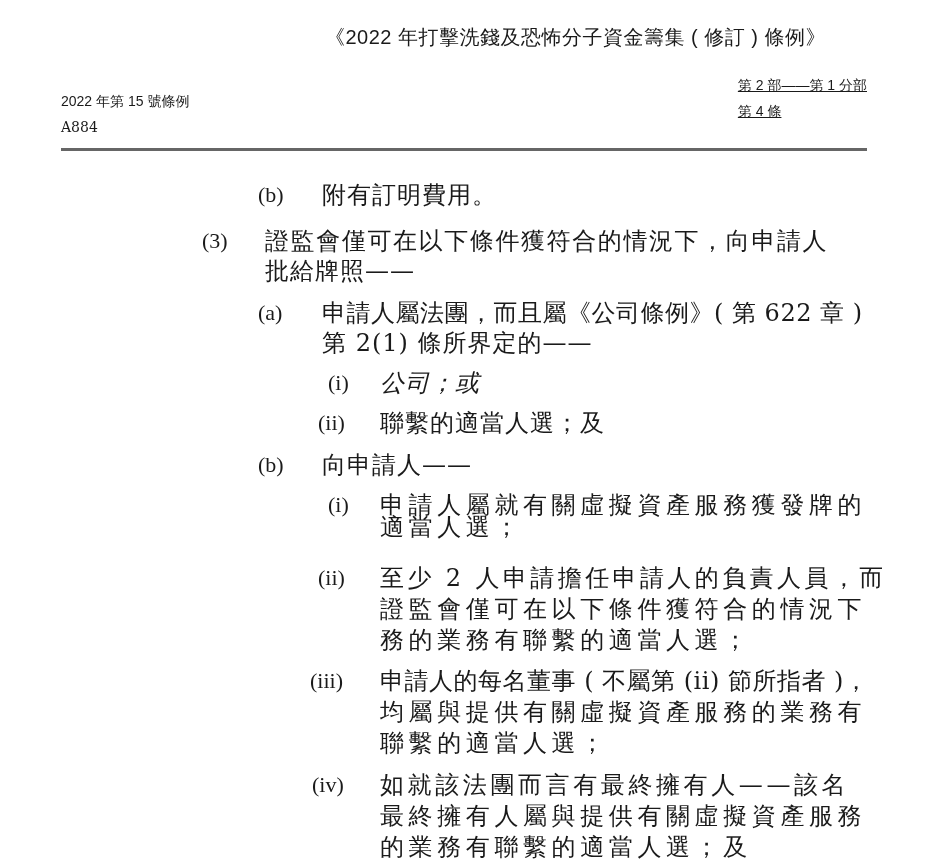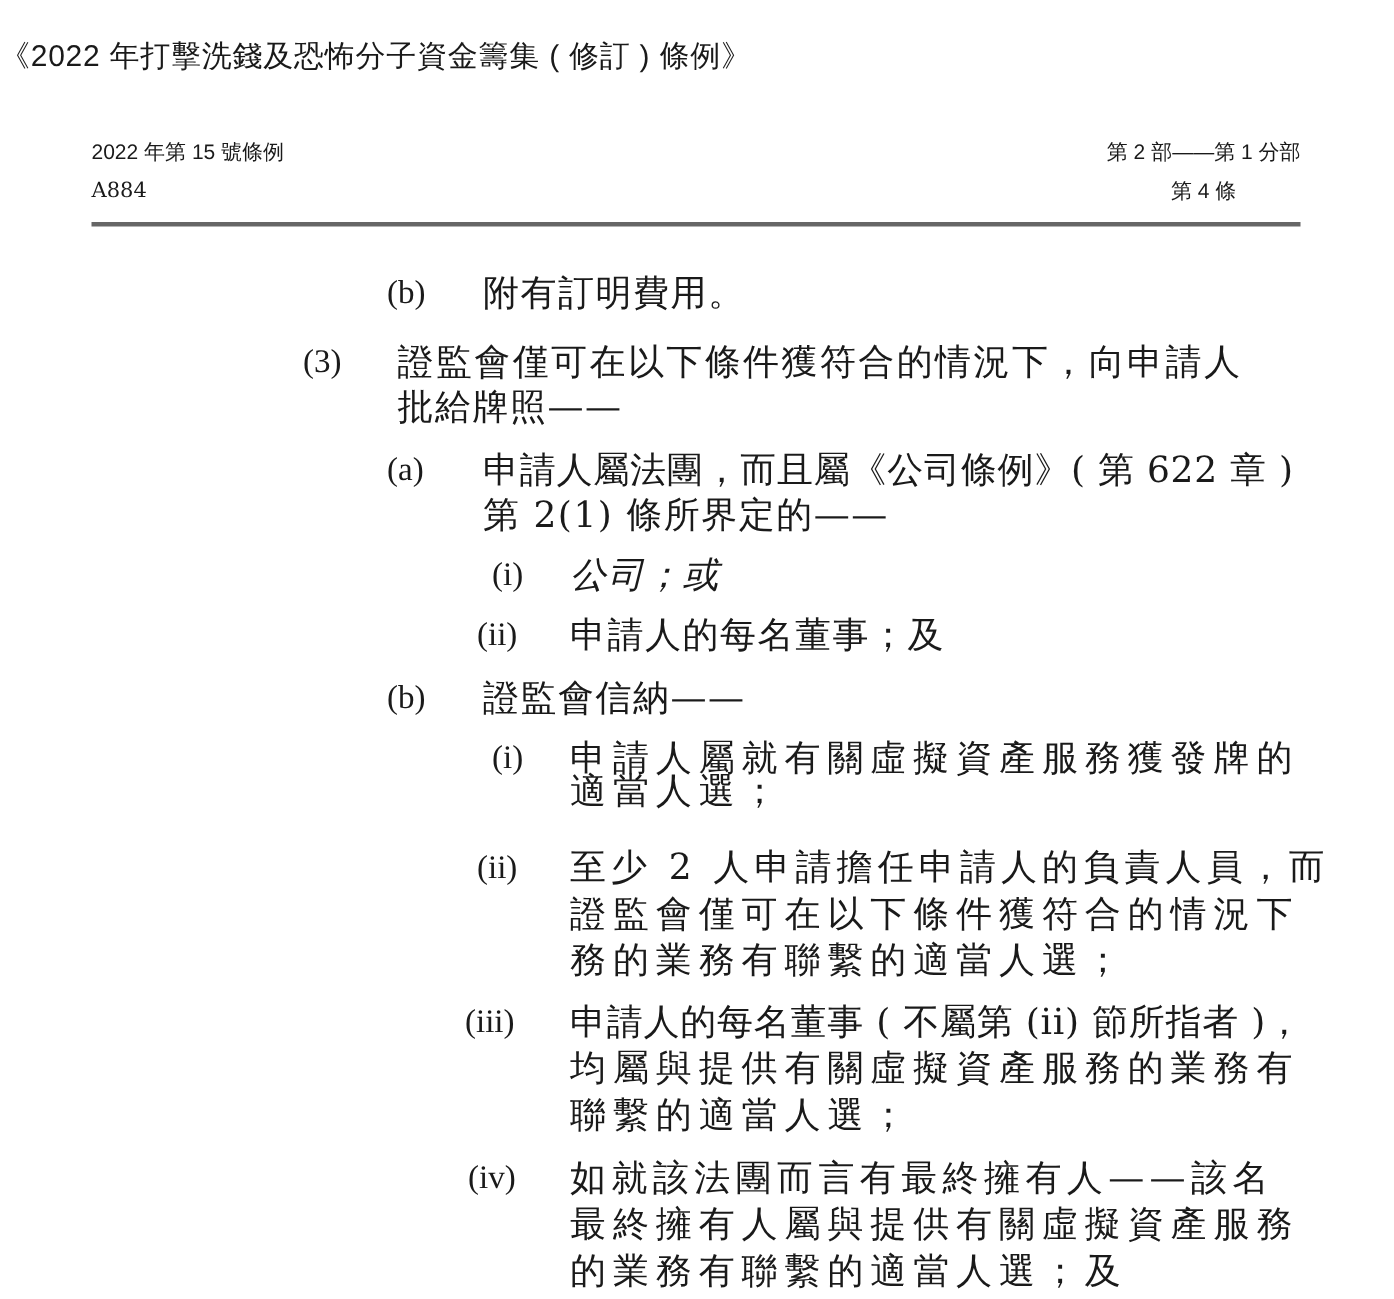--- a/index.html
+++ b/index.html
@@ -2,28 +2,28 @@
 <html><head>
 <meta charset="utf-8">
 <style>
   html, body { margin: 0; padding: 0; background: #ffffff; }
   body {
     width: 929px; height: 866px; position: relative; overflow: hidden;
     font-family: "DejaVu Serif", "Liberation Serif", serif;
     color: #1a1a1a;
   }
   .doc-title {
-    position: absolute; top: 24px; left: 0; width: 814px; text-align: left;
+    position: absolute; top: 24px; left: 12px; width: 814px; text-align: right;
     font-family: "Liberation Sans", "DejaVu Sans", sans-serif;
     font-size: 20px; letter-spacing: 0.5px;
   }
   .hdr { position: absolute; font-size: 14px; line-height: 26px; }
   .hdr-sans { font-family: "Liberation Sans", "DejaVu Sans", sans-serif; }
   .hdr-left { left: 61px; top: 88px; }
-  .hdr-right { right: 62px; top: 88px; text-align: center; }
+  .hdr-right { right: 62px; top: 72px; text-align: left; text-decoration: underline; }
   .rule { position: absolute; left: 61px; top: 148px; width: 806px; height: 3px; background: #666; }
   .line { position: absolute; font-size: 24px; line-height: 30px; white-space: nowrap; letter-spacing: 1px; }
   .lbl { position: absolute; font-family: "Liberation Serif", "DejaVu Serif", serif; font-size: 22px; line-height: 30px; }
   .wide { letter-spacing: 4.6px; }
 </style>
 </head>
 <body>
 
 <div class="doc-title">《2022 年打擊洗錢及恐怖分子資金籌集 ( 修訂 ) 條例》</div>
 
@@ -44,24 +44,24 @@
 <span class="line" style="left:265px; top:226px; letter-spacing:1.6px;">證監會僅可在以下條件獲符合的情況下，向申請人</span>
 <span class="line" style="left:265px; top:256px;">批給牌照——</span>
 
 <span class="lbl" style="left:258px; top:298px;">(a)</span>
 <span class="line" style="left:322px; top:298px; letter-spacing:0.5px;">申請人屬法團，而且屬《公司條例》( 第 622 章 )</span>
 <span class="line" style="left:322px; top:328px;">第 2(1) 條所界定的——</span>
 
 <span class="lbl" style="left:328px; top:368px;">(i)</span>
 <span class="line" style="left:380px; top:368px;font-style:italic;">公司；或</span>
 <span class="lbl" style="left:318px; top:408px;">(ii)</span>
-<span class="line" style="left:380px; top:408px;">申請人的每名董事；及</span>
+<span class="line" style="left:380px; top:408px;">聯繫的適當人選；及</span>
 
 <span class="lbl" style="left:258px; top:450px;">(b)</span>
-<span class="line" style="left:322px; top:450px;">證監會信納——</span>
+<span class="line" style="left:322px; top:450px;">向申請人——</span>
 
 <span class="lbl" style="left:328px; top:490px;">(i)</span>
 <span class="line wide" style="left:380px; top:490px;">申請人屬就有關虛擬資產服務獲發牌的</span>
 <span class="line wide" style="left:380px; top:512px;text-align:center;">適當人選；</span>
 
 <span class="lbl" style="left:318px; top:563px;">(ii)</span>
 <span class="line" style="left:380px; top:563px; letter-spacing:3.4px;">至少 2 人申請擔任申請人的負責人員，而</span>
 <span class="line wide" style="left:380px; top:594px;">證監會僅可在以下條件獲符合的情況下</span>
 <span class="line wide" style="left:380px; top:625px;">務的業務有聯繫的適當人選；</span>
 

